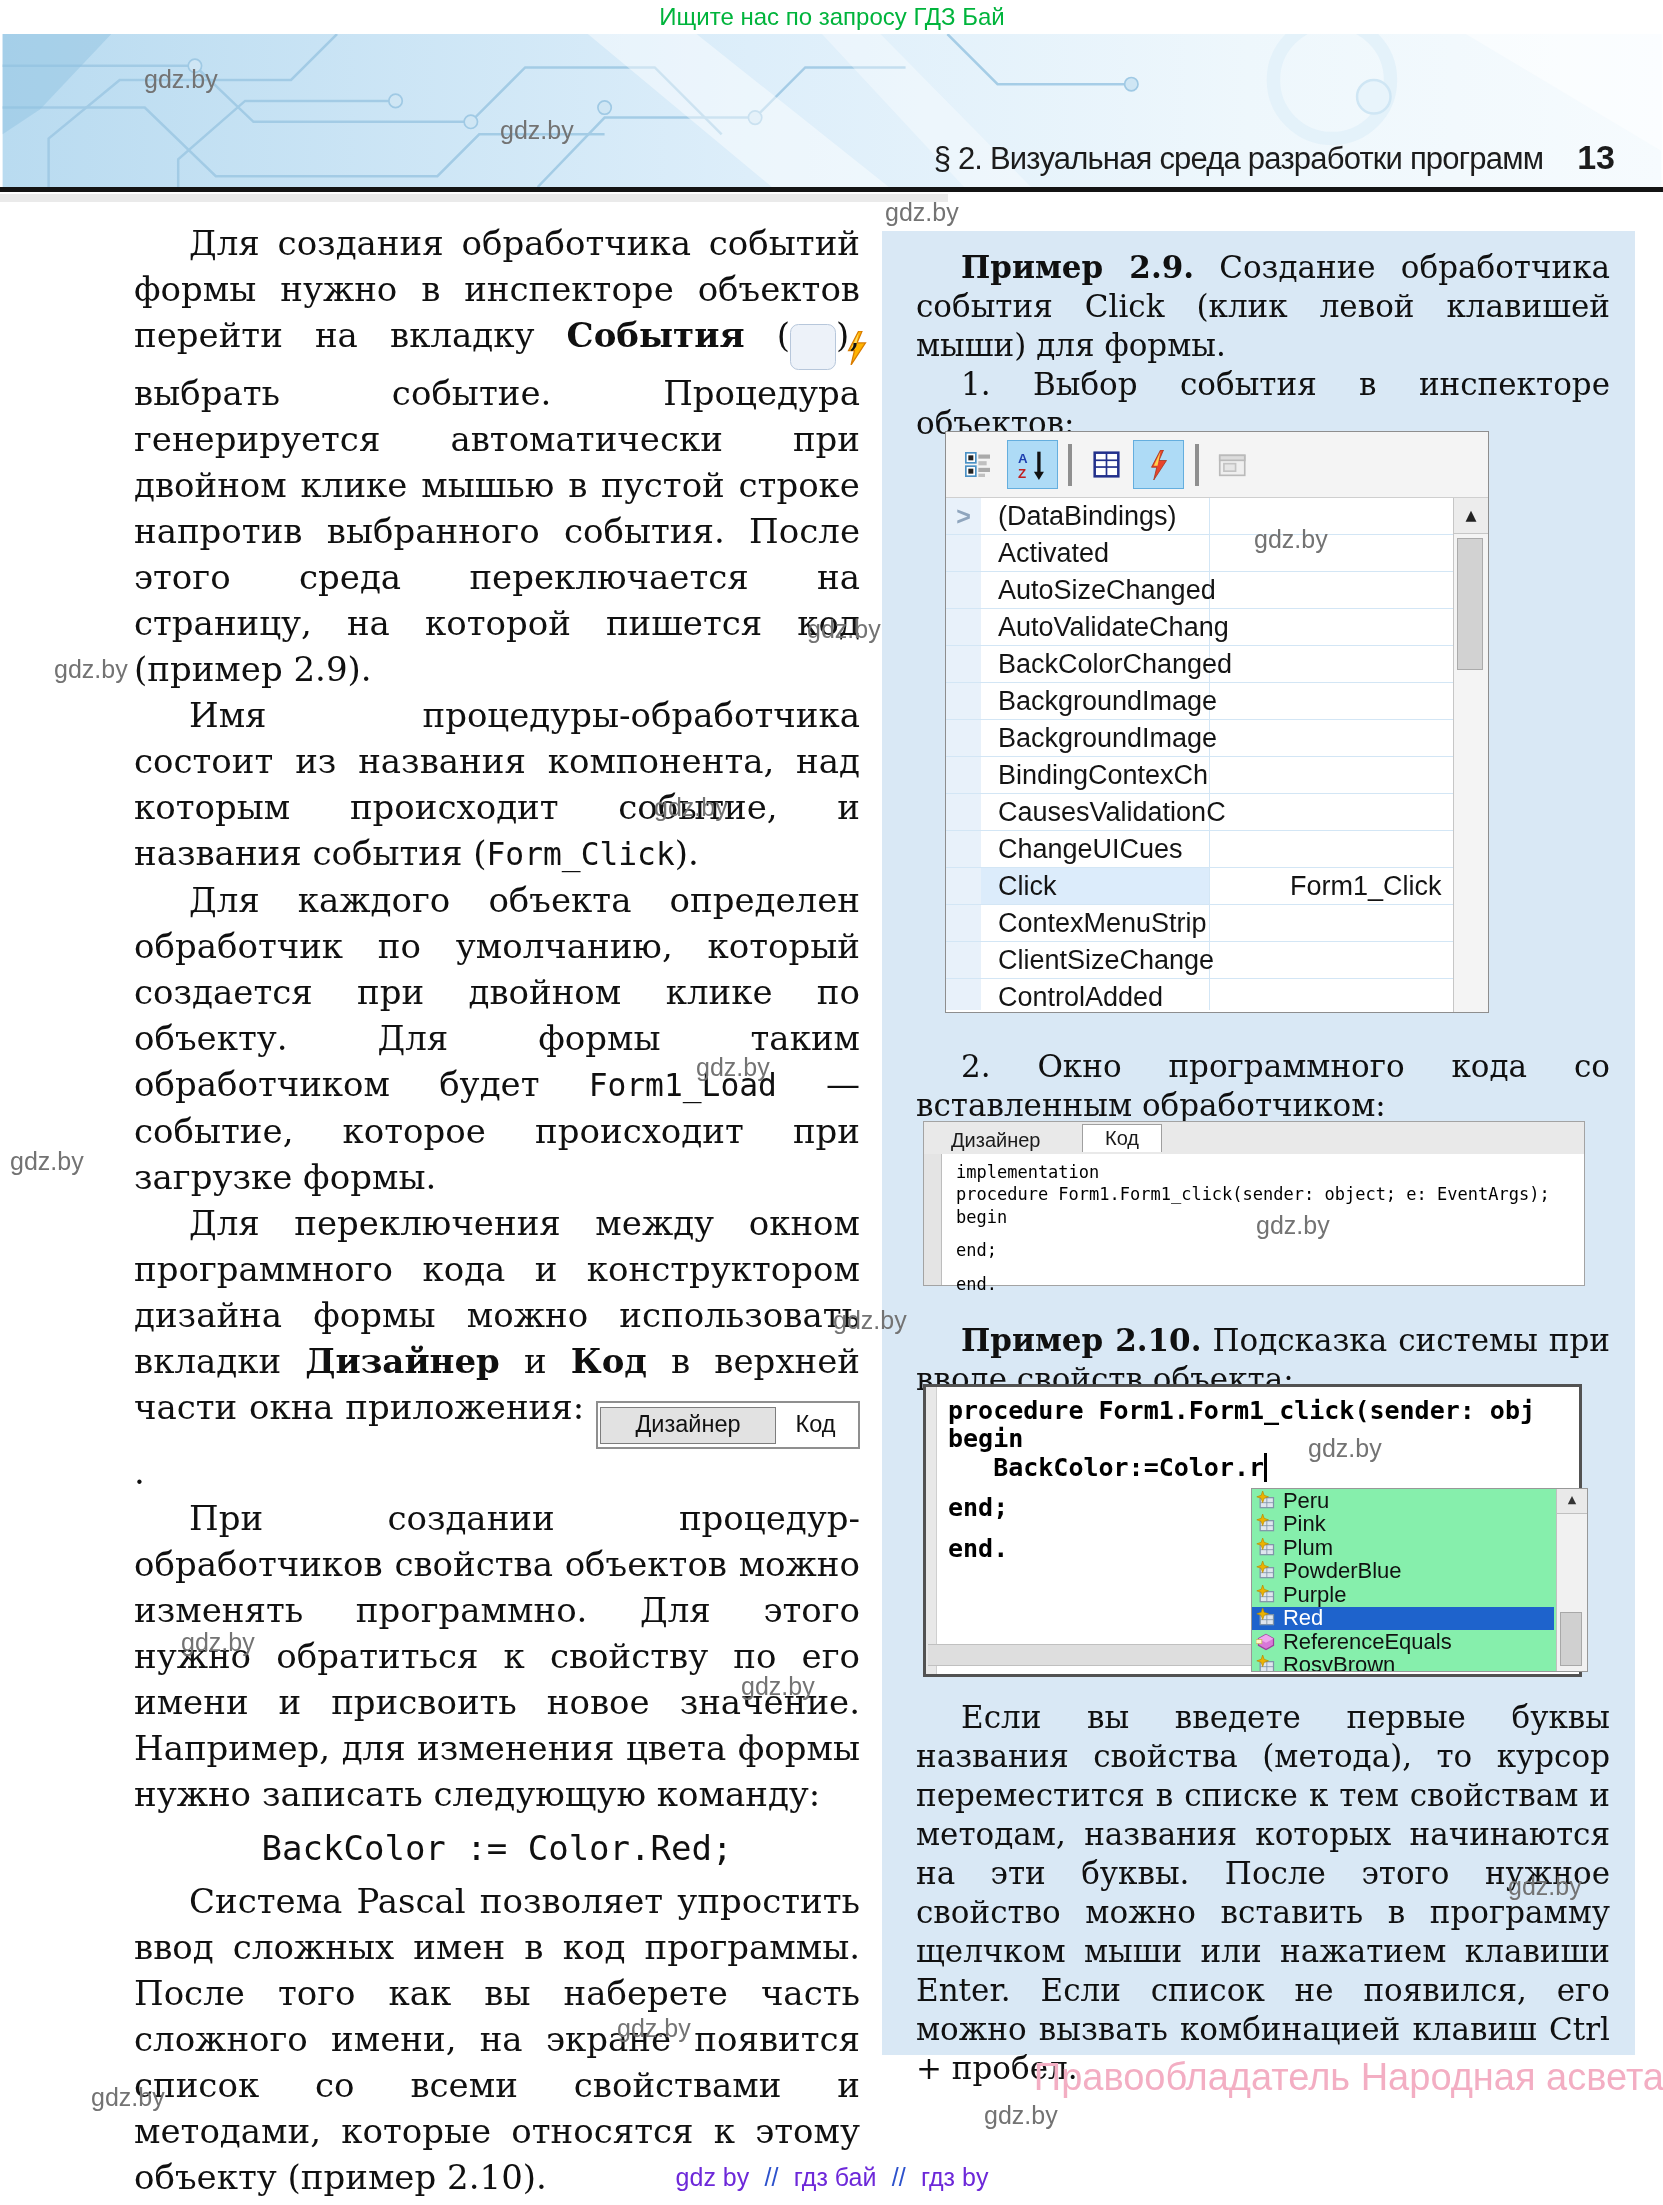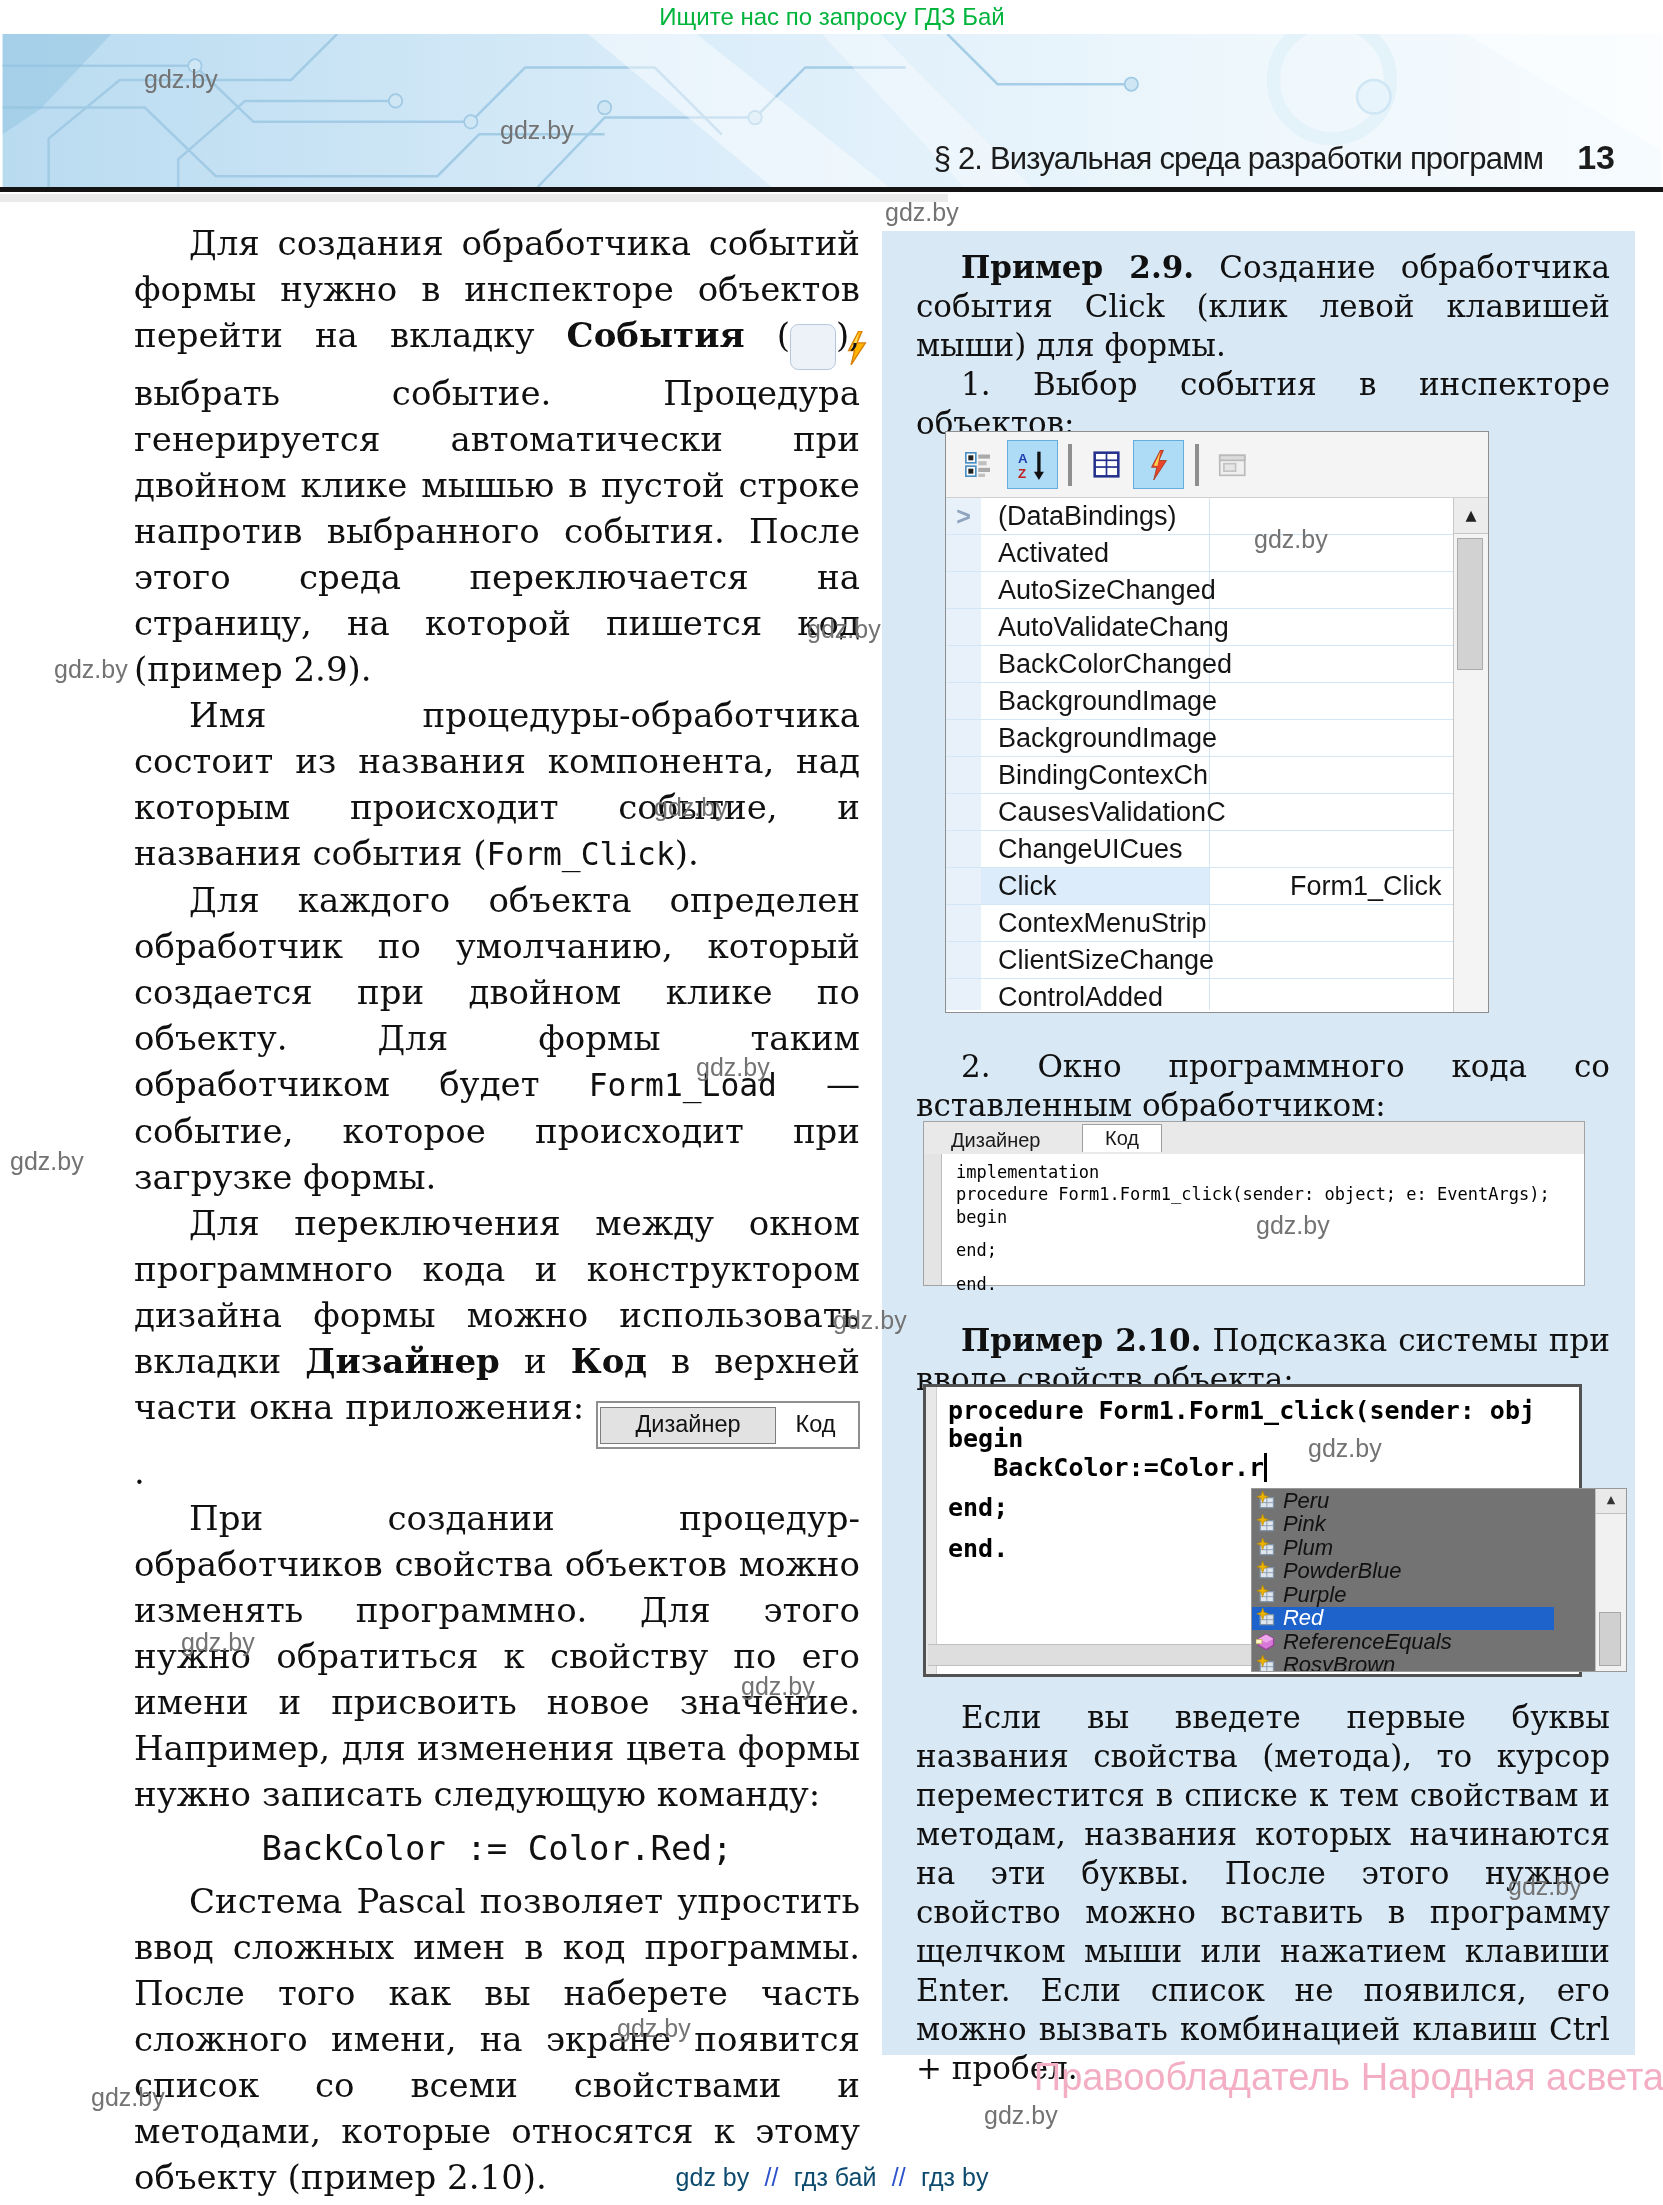--- a/index.html
+++ b/index.html
@@ -83,38 +83,38 @@
   .cw2{position:absolute;left:41px;top:1153px;width:659px;height:293px;background:#fff;
       border:3.4px solid #525252;box-sizing:border-box;}
   .cw2-gutter{position:absolute;left:0;top:0;bottom:0;width:10px;background:#e8e8e8;
       border-right:0.8px solid #cfcfcf;}
   .cw2-code{position:absolute;left:22px;top:10px;font-family:"DejaVu Sans Mono",monospace;
       font-size:25px;font-weight:600;line-height:28px;white-space:pre;color:#000;}
   .cw2-code .gap{height:12.6px;}
   .cursor{display:inline-block;width:2.5px;height:28.5px;background:#000;vertical-align:-5.9px;}
   .cw2-hscroll{position:absolute;left:1.7px;right:1.7px;bottom:8.4px;height:20px;background:#dedede;
       border-top:1.7px solid #c0c0c0;border-bottom:1.7px solid #c0c0c0;}
-  .dropdown{position:absolute;left:325px;top:101px;width:376px;bottom:1.7px;background:#737373;
-      border:1.7px solid #989898;box-sizing:border-box;overflow:hidden;z-index:5;font-style:italic;}
+  .dropdown{position:absolute;left:325px;top:101px;width:337px;bottom:1.7px;background:#86efac;
+      border:1.7px solid #989898;box-sizing:border-box;overflow:hidden;z-index:5;}
   .ac-item{height:23.5px;display:flex;align-items:center;padding-left:4.2px;width:302px;
       font-family:"Liberation Sans",sans-serif;font-size:22px;color:#111;box-sizing:border-box;}
   .ac-item svg{flex:none;margin-right:6.7px;}
   .ac-item.sel{background:#1e63cc;color:#fff;}
   .ac-scroll{position:absolute;right:0;top:0;bottom:0;width:30px;background:#f1f1f1;
       border-left:1.7px solid #c0c0c0;}
   .ac-up{height:23.5px;background:#e9e9e9;border-bottom:1.7px solid #c0c0c0;text-align:center;
       font-family:"DejaVu Sans",sans-serif;font-size:11px;line-height:22px;color:#333;}
   .ac-thumb{position:absolute;left:2.5px;bottom:5px;width:20px;height:52px;background:#d0d0d0;
       border:1.7px solid #a8a8a8;}
   
   .copyright{position:absolute;top:2056px;left:0;right:0;text-align:right;
       font-family:"Liberation Sans",sans-serif;font-size:38px;color:#f3aec3;}
   .bottom-links{position:absolute;top:2163px;left:0;right:0;text-align:center;
       font-family:"Liberation Sans",sans-serif;font-size:25px;color:#2d52cc;}
-  .bottom-links a{color:#0c4a6e;text-decoration:none;margin:0 8.4px;}
+  .bottom-links a{color:#6d28d9;text-decoration:none;margin:0 8.4px;}
 </style>
 </head>
 <body>
 
 <div id="page">
 
   <div class="promo">Ищите нас по запросу ГДЗ Бай</div>
 
   <div class="banner">
     <svg width="1664" height="153" viewBox="0 0 1984 183">

